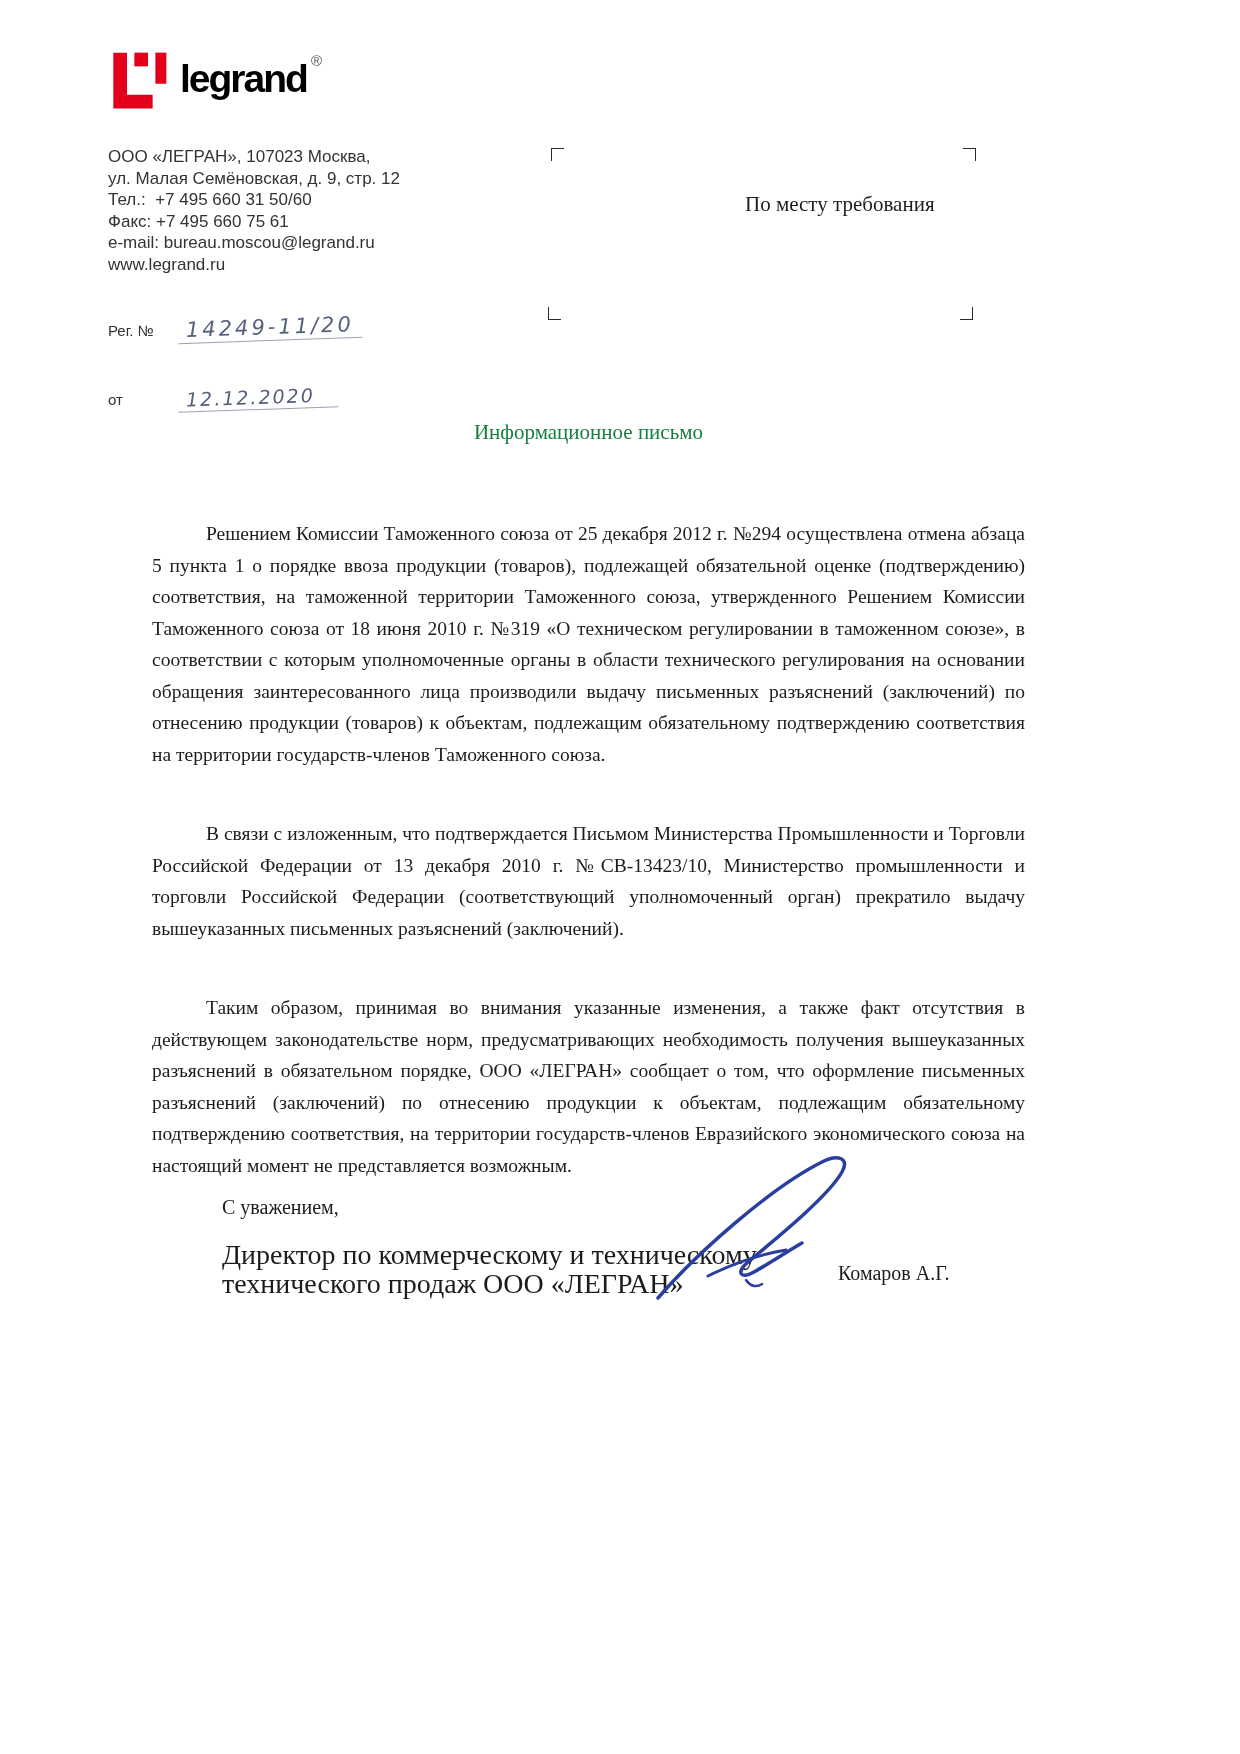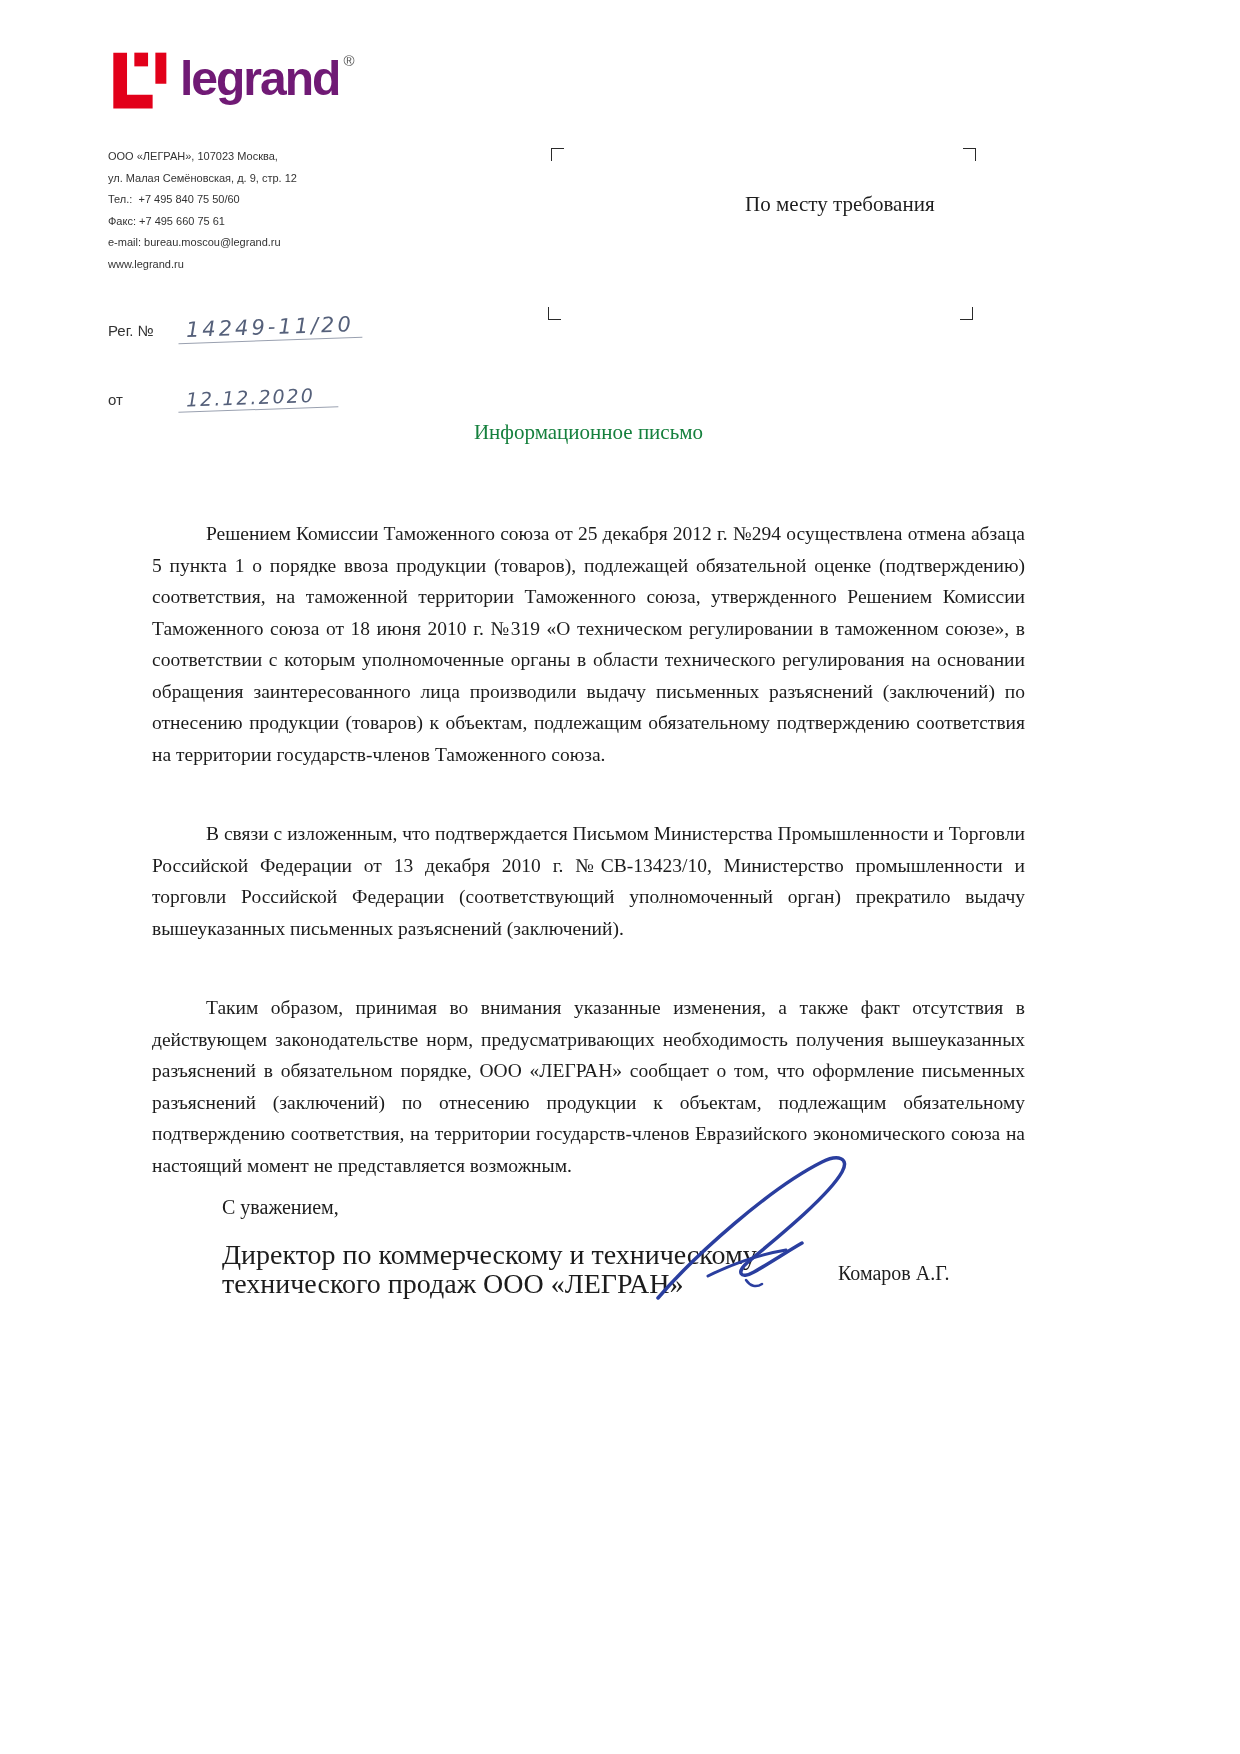--- a/index.html
+++ b/index.html
@@ -13,38 +13,38 @@
     color: #1c1c1c;
     overflow: hidden;
   }
 
   
   .logo-block { position: absolute; left: 106px; top: 48px; display: flex; align-items: flex-start; }
   .logo-mark { width: 64px; height: 66px; margin-right: 10px; }
   .logo-word {
     font-family: "Liberation Sans", sans-serif;
     font-weight: bold;
-    font-size: 48px;
+    font-size: 39px;
     line-height: 62px;
     letter-spacing: -2px;
-    color: #701a75;
+    color: #000000;
   }
   .logo-reg {
     font-family: "Liberation Sans", sans-serif;
     font-size: 15px;
     color: #555;
     margin-left: 4px;
     margin-top: 4px;
   }
 
   
   .contact {
     position: absolute; left: 108px; top: 146px;
     font-family: "Liberation Sans", sans-serif;
-    font-size: 11px; line-height: 21.5px; color: #333;
+    font-size: 17px; line-height: 21.5px; color: #333;
   }
   .contact div { white-space: pre; }
 
   
   .reg-block {
     position: absolute; left: 108px; top: 282px;
     font-family: "Liberation Sans", sans-serif;
     font-size: 15px; color: #333;
   }
   .reg-row { display: flex; align-items: flex-end; margin-bottom: 10px; }
@@ -102,21 +102,21 @@
       <rect x="31" y="4" width="15" height="15" fill="#e2001a"></rect>
       <rect x="54" y="4" width="12" height="34" fill="#e2001a"></rect>
     </svg>
     <div class="logo-word">legrand</div>
     <div class="logo-reg">®</div>
   </div>
 
   <div class="contact">
     <div>ООО «ЛЕГРАН», 107023 Москва,</div>
     <div>ул. Малая Семёновская, д. 9, стр. 12</div>
-    <div>Тел.:  +7 495 840 75 50/60</div>
+    <div>Тел.:  +7 495 660 31 50/60</div>
     <div>Факс: +7 495 660 75 61</div>
     <div>e-mail: bureau.moscou@legrand.ru</div>
     <div>www.legrand.ru</div>
   </div>
 
   <div class="reg-block">
     <div class="reg-row">
       <div class="reg-label">Рег. №</div>
       <div class="handwriting">14249-11/20</div>
     </div>

